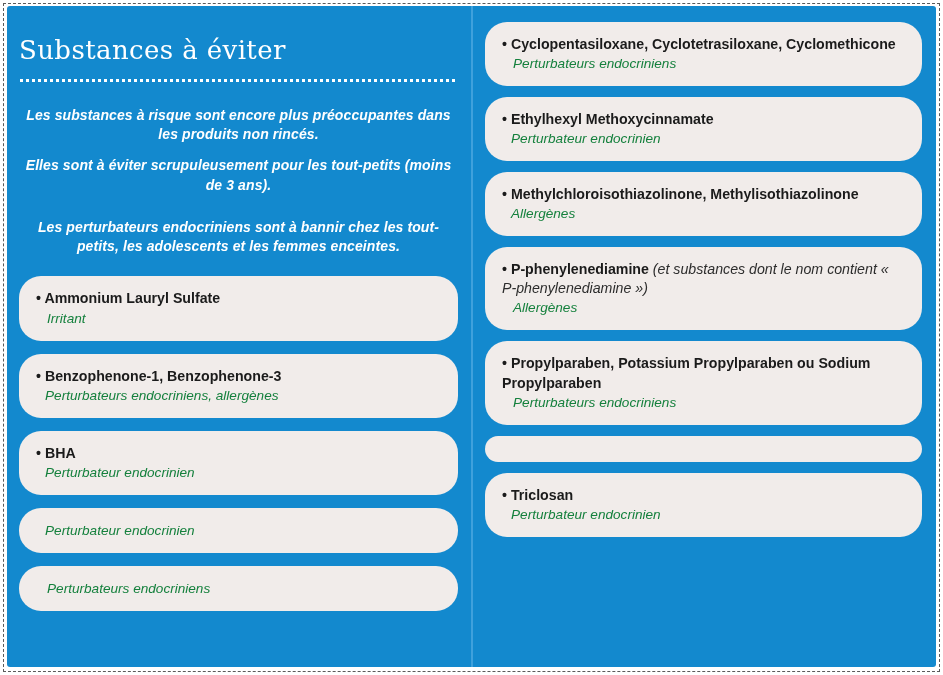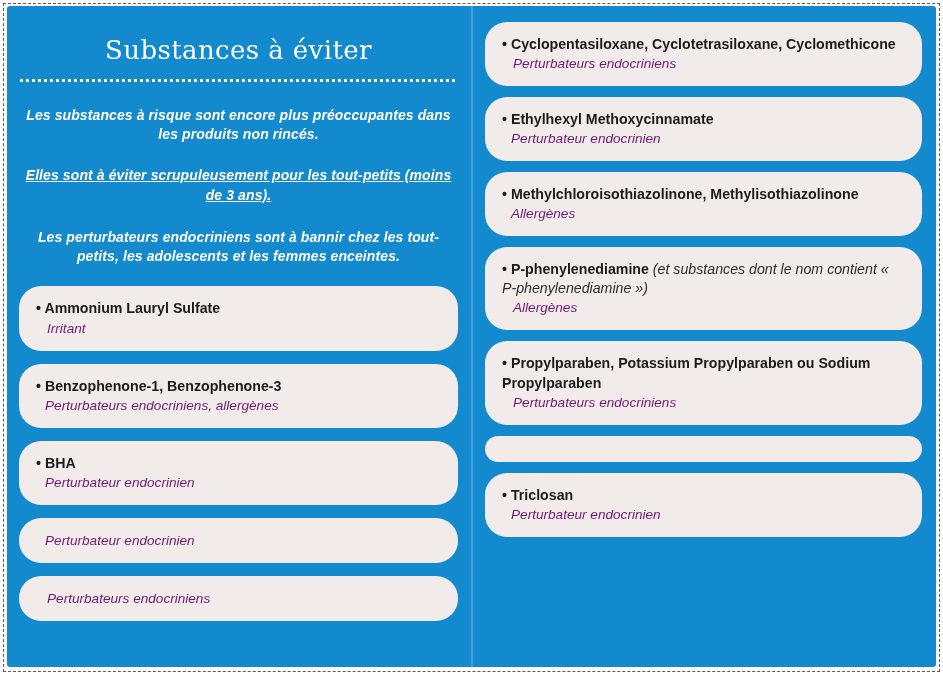--- a/index.html
+++ b/index.html
@@ -67,21 +67,20 @@
   }
   .column-right {
     width: 464px;
     padding: 0 14px 0 13px;
   }
 
   
   .poster-title {
     margin: 0;
     padding-top: 30px;
-    text-align: center;
     color: #ffffff;
     font-family: "DejaVu Serif", "Liberation Serif", serif;
     font-size: 26px;
     font-weight: 400;
     letter-spacing: 0.4px;
     line-height: 1.1;
   }
 
   .title-rule {
     margin: 14px 1px 0 1px;
@@ -97,21 +96,21 @@
     color: #ffffff;
     text-align: center;
     font-style: italic;
     font-weight: bold;
     font-size: 14px;
     line-height: 1.38;
     letter-spacing: 0.1px;
   }
   .intro p { margin: 0; }
   .intro .p1 { margin-top: 24px; }
-  .intro .p2 { margin-top: 22px; text-decoration: underline; }
+  .intro .p2 { margin-top: 12px; }
   .intro .p3 { margin-top: 23px; }
 
   
   .card-list {
     margin-top: 20px;
     display: flex;
     flex-direction: column;
   }
   .card-list-right { margin-top: 16px; }
 
@@ -141,21 +140,21 @@
   }
 
   .card-note {
     margin: 1px 0 0 0;
     padding-left: 11px;
     font-size: 13.6px;
     font-style: italic;
     line-height: 1.33;
     color: #cf3a2c;
   }
-  .card-note .accent { color: #701a75; }
+  .card-note .accent { color: #15803d; }
   .card-note .muted  { color: #3f4079; }
   .card-note.note-flush { padding-left: 9px; }
 
   
   .column-right .card { margin-bottom: 11px; }
 </style>
 </head>
 <body>
 
 <div class="poster">

